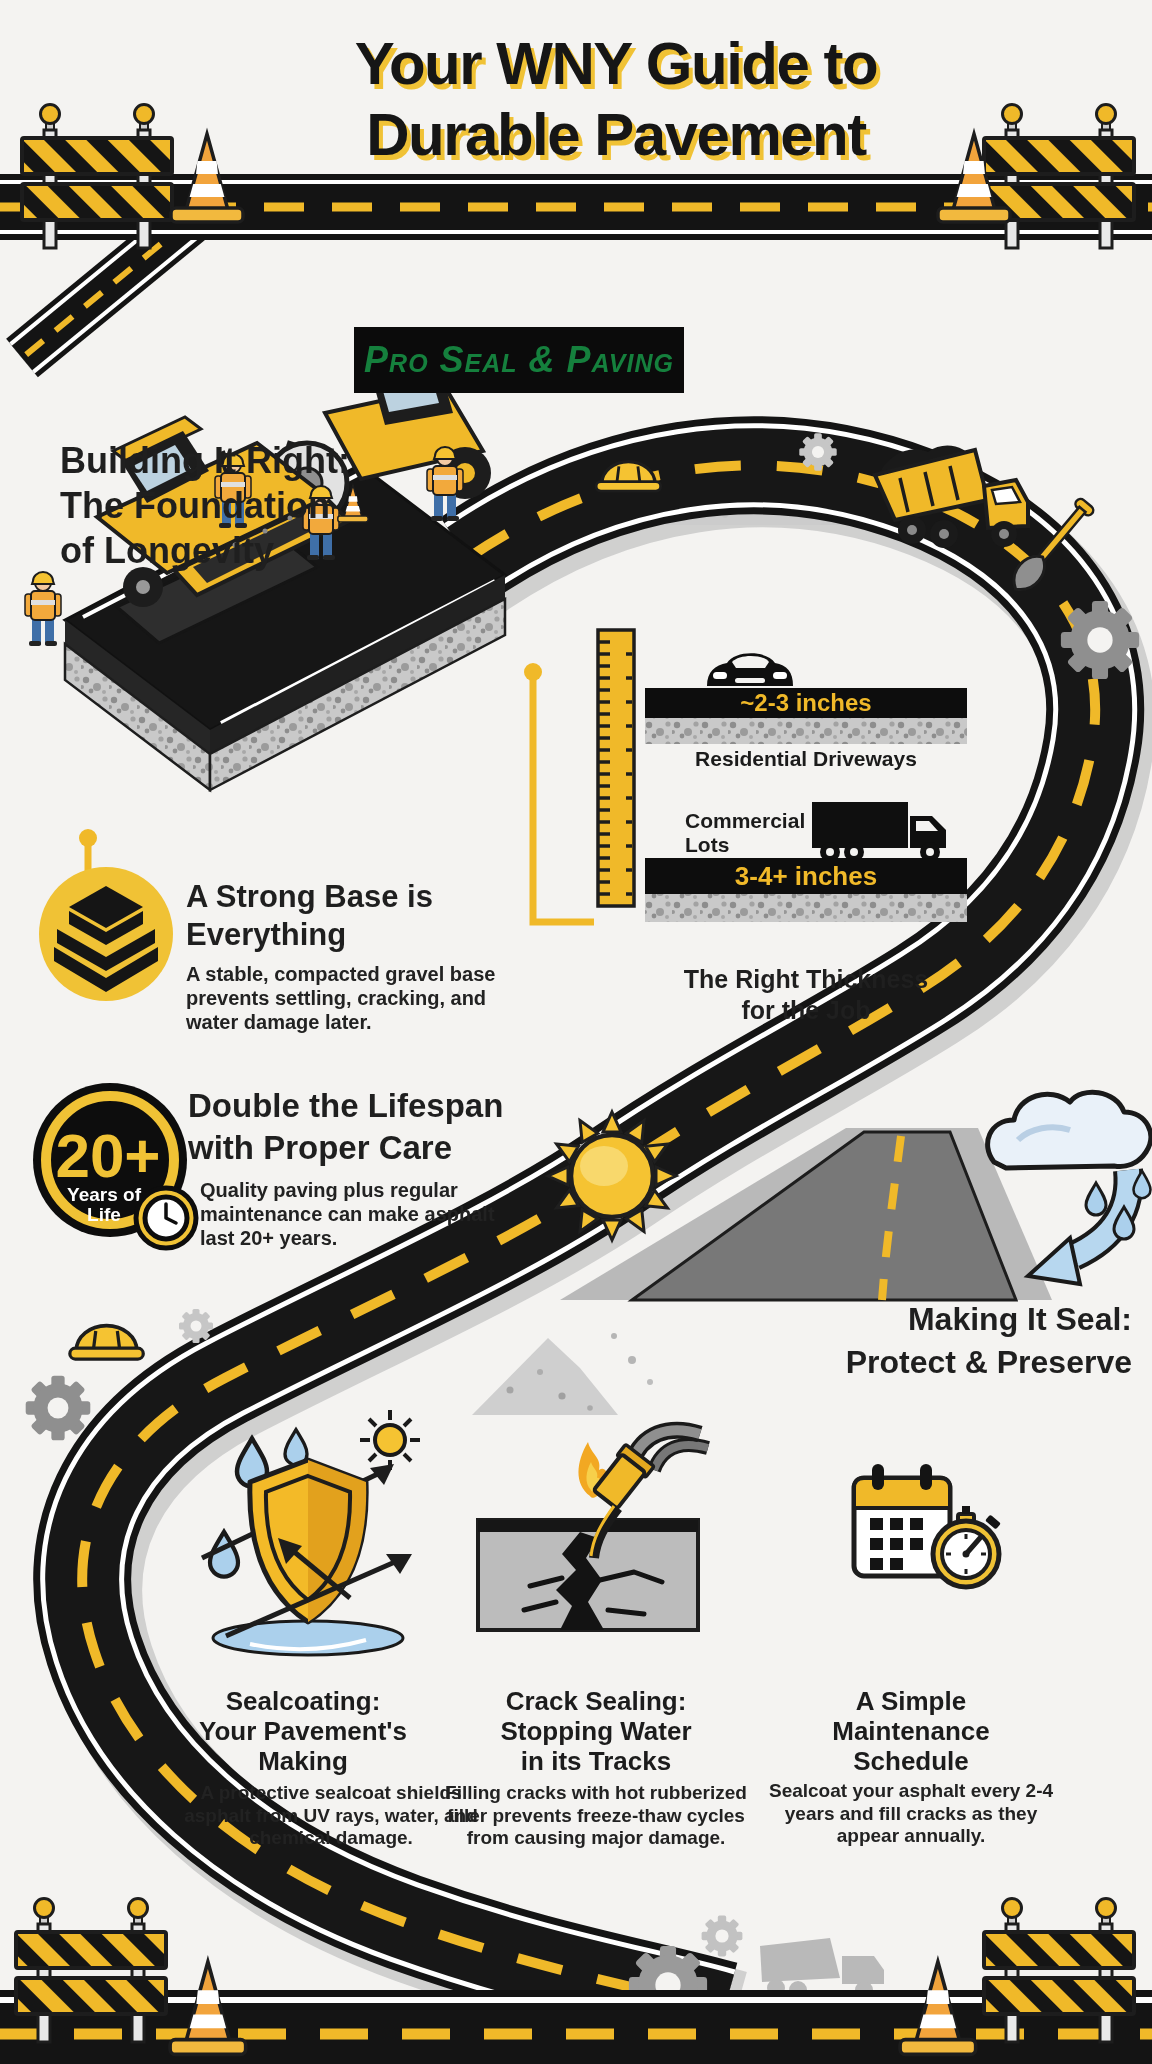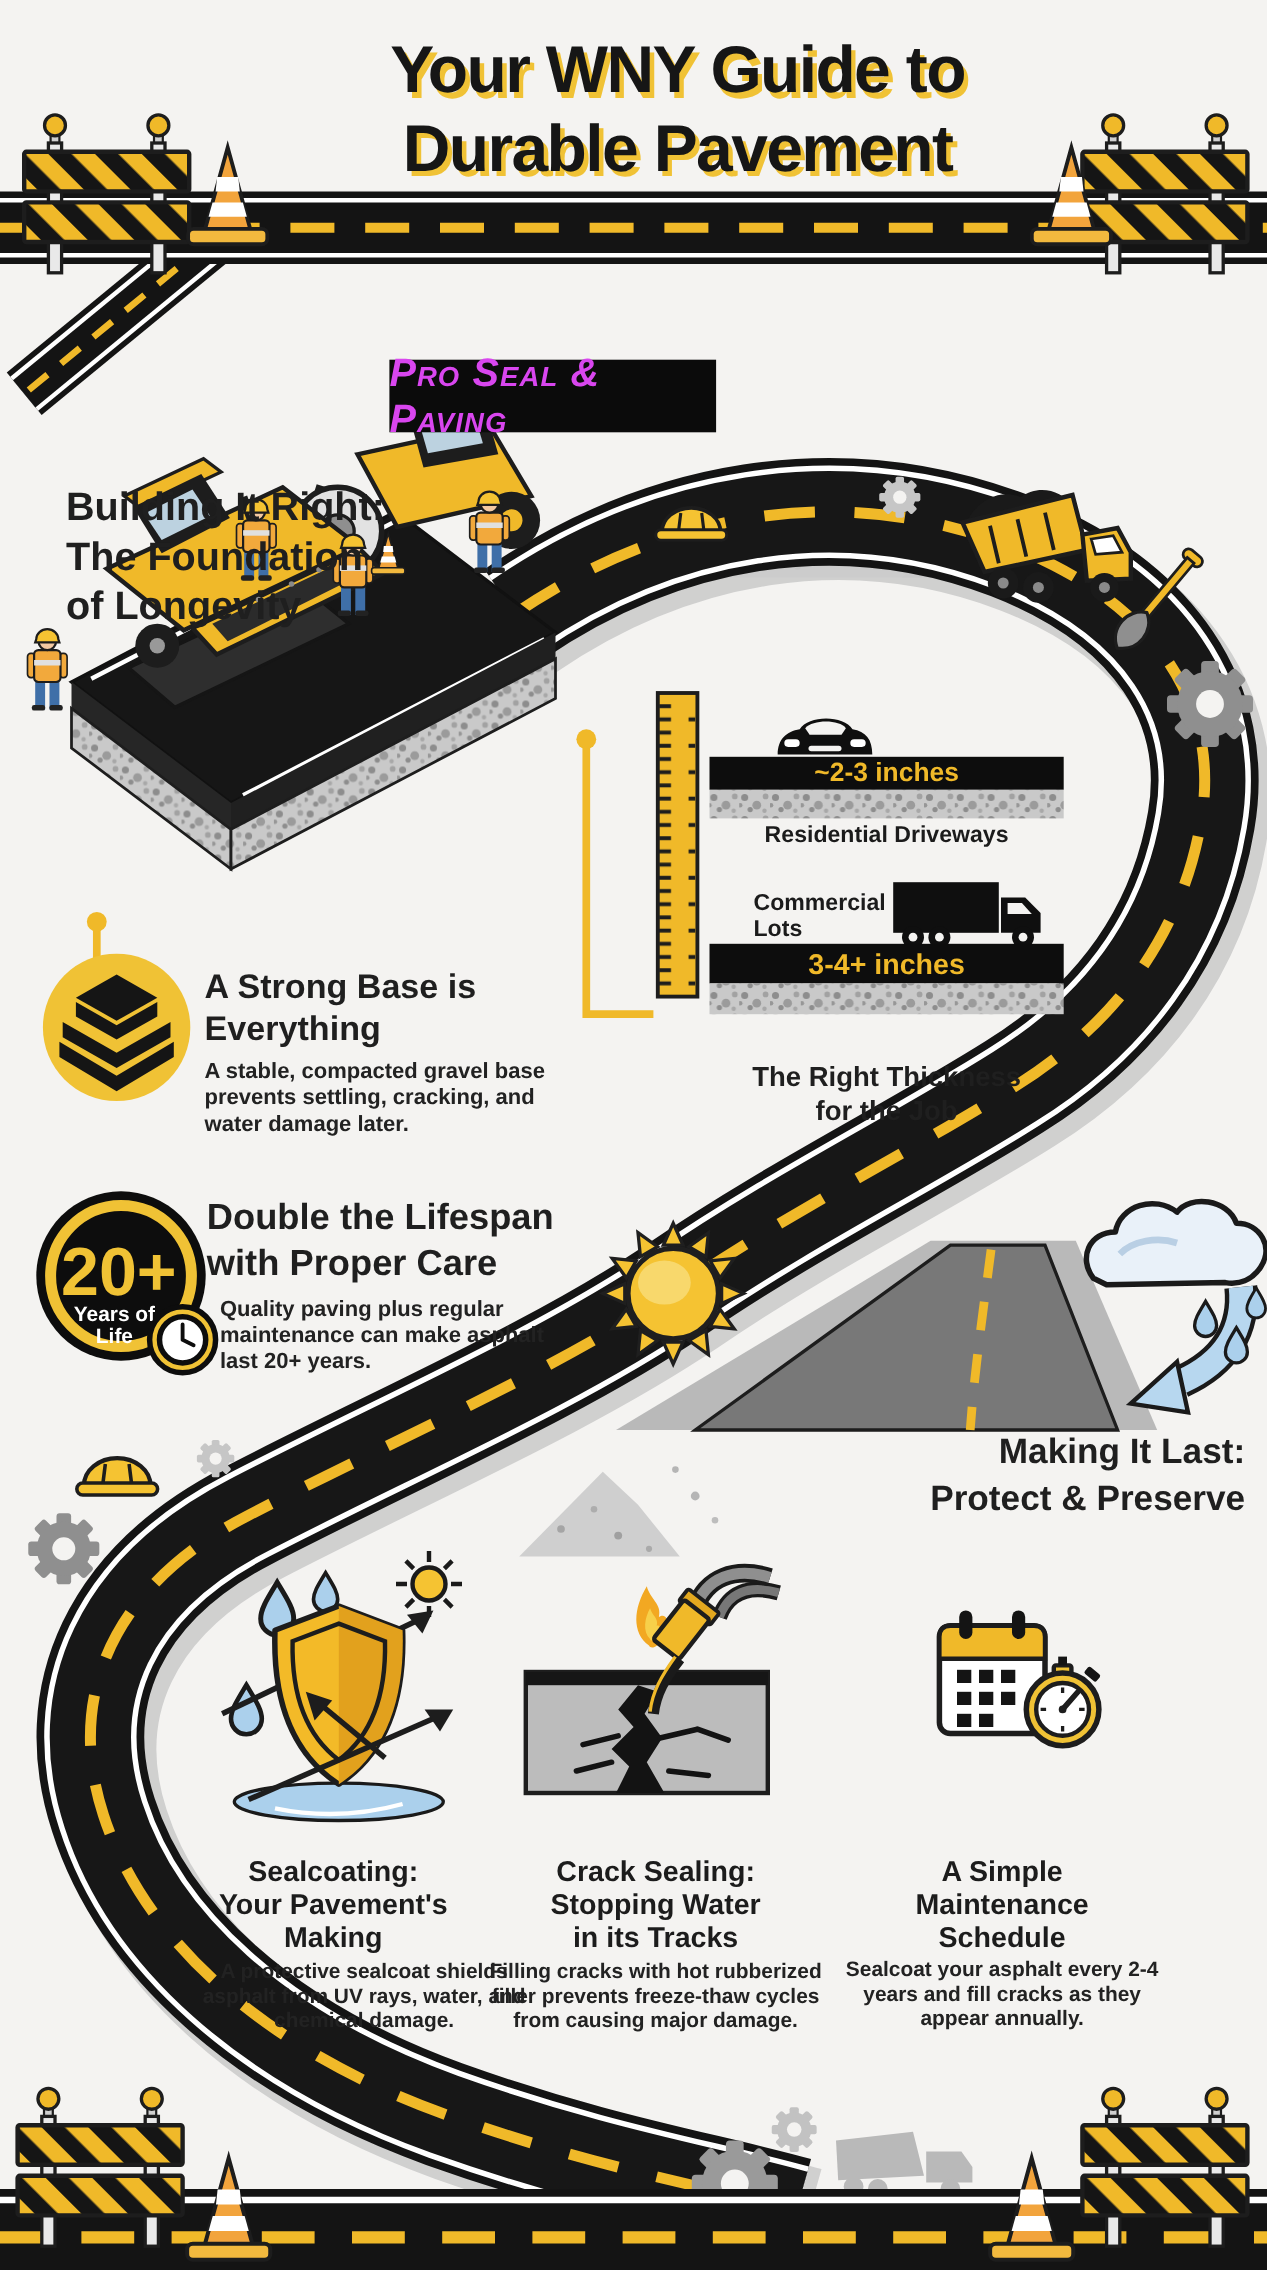--- a/index.html
+++ b/index.html
@@ -9,23 +9,23 @@
     margin:0 auto;
   }
   svg.bg{position:absolute;left:0;top:0;width:1152px;height:2064px;z-index:1;}
   .txt{position:absolute;z-index:3;font-weight:bold;}
   .page-title{
     left:0;top:28px;width:1152px;text-align:center;
     font-size:60px;line-height:71px;letter-spacing:-1.5px;color:#161616;
     text-shadow:4px 5px 0 #f0c235;font-weight:bold;margin-left:40px;
   }
   .logo{
-    left:354px;top:327px;width:297px;height:66px;background:#0b0b0b;
+    left:354px;top:327px;width:330px;height:66px;background:#0b0b0b;
     display:flex;align-items:center;justify-content:center;
-    color:#d946ef;font-size:36px;font-style:italic;font-weight:bold;
+    color:#15803d;font-size:36px;font-style:italic;font-weight:bold;
     font-variant:small-caps;letter-spacing:1px;z-index:3;position:absolute;
   }
   .h-build{left:60px;top:438px;font-size:36px;line-height:45px;color:#1f1f1f;}
   .h-base{left:186px;top:878px;font-size:31px;line-height:38px;color:#1f1f1f;}
   .p-base{left:186px;top:962px;width:322px;font-size:20px;line-height:24px;color:#222;}
   .v1{left:645px;top:687px;width:322px;height:31px;display:flex;align-items:center;justify-content:center;font-size:24px;color:#f0b929;}
   .resid{left:645px;top:747px;width:322px;text-align:center;font-size:21px;color:#1b1b1b;}
   .comm{left:657px;top:809px;font-size:21px;line-height:24px;color:#1b1b1b;margin-left:28px;}
   .v2{left:645px;top:858px;width:322px;height:37px;display:flex;align-items:center;justify-content:center;font-size:26px;color:#f0b929;}
   .caption{left:645px;top:964px;width:322px;text-align:center;font-size:25px;line-height:31px;color:#1f1f1f;}
@@ -440,21 +440,21 @@
   <div>for the Job</div>
 </div>
 
 <div class="txt h-life">
   <div>Double the Lifespan</div>
   <div>with Proper Care</div>
 </div>
 <div class="txt p-life">Quality paving plus regular maintenance can make asphalt last 20+ years.</div>
 
 <div class="txt h-last">
-  <div>Making It Last:</div>
+  <div>Making It Seal:</div>
   <div>Protect &amp; Preserve</div>
 </div>
 
 <div class="txt col-h c1h">
   <div>Sealcoating:</div>
   <div>Your Pavement's</div>
   <div>Making</div>
 </div>
 <div class="txt col-p c1p">A protective sealcoat shields asphalt from UV rays, water, and chemical damage.</div>
 

